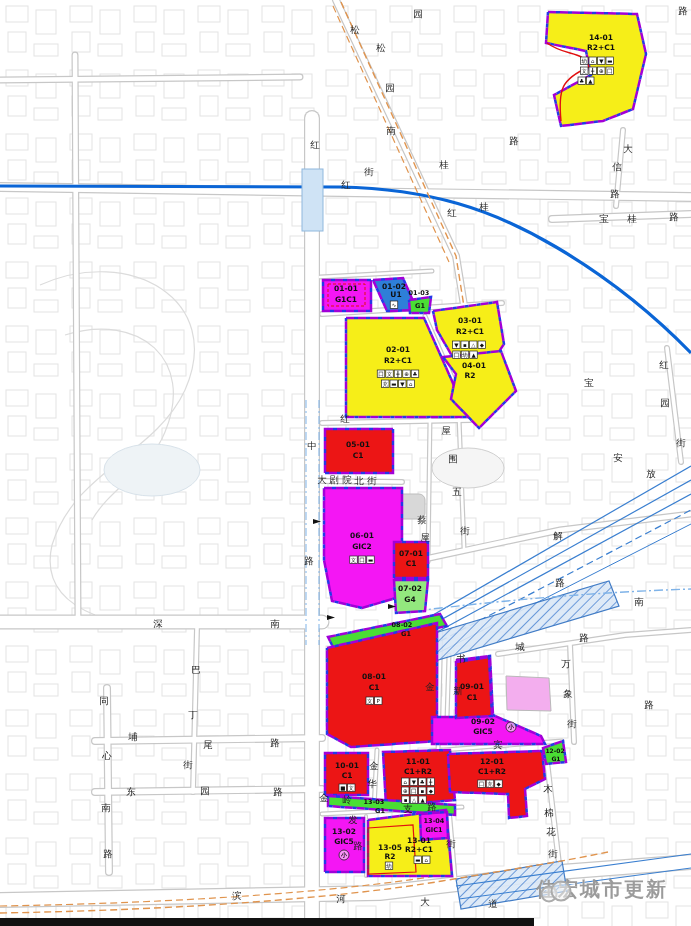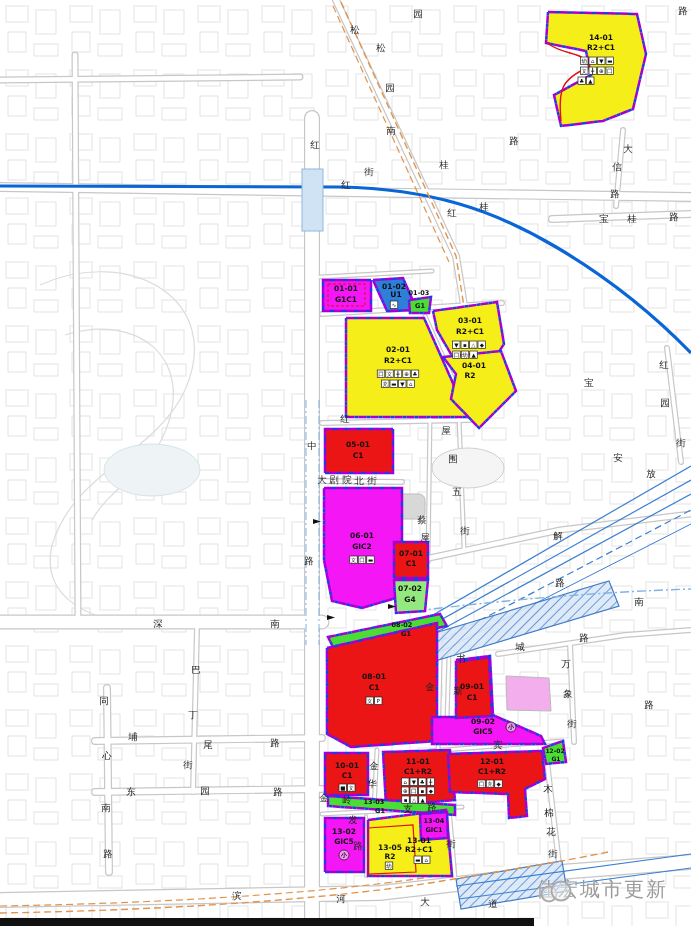--- a/index.html
+++ b/index.html
@@ -1,21 +1,21 @@
 <!DOCTYPE html>
 <html><head>
 <meta charset="utf-8">
 <style>
   html,body{margin:0;padding:0;background:#fff;}
   .stage{position:relative;width:691px;height:926px;background:#fff;overflow:hidden;
          font-family:"DejaVu Sans","Liberation Sans",sans-serif;}
   .stage svg{position:absolute;left:0;top:0;}
   .watermark{position:absolute;left:536px;top:876px;display:flex;align-items:center;gap:3px;
              pointer-events:none;}
-  .watermark span{font-size:20px;font-weight:normal;letter-spacing:2px;color:rgba(130,130,130,.8);
+  .watermark span{font-size:20px;font-weight:bold;letter-spacing:2px;color:rgba(130,130,130,.8);
                   white-space:nowrap;text-shadow:0 1px 0 rgba(255,255,255,.9);}
 </style>
 </head>
 <body>
 
 <div class="stage">
   <svg id="map" width="691" height="926" viewBox="0 0 691 926">
       <defs>
         <pattern id="blk" width="64" height="64" patternUnits="userSpaceOnUse">
           <rect x="6" y="6" width="22" height="16" fill="none" stroke="#e3e3e3" stroke-width="1"></rect>

